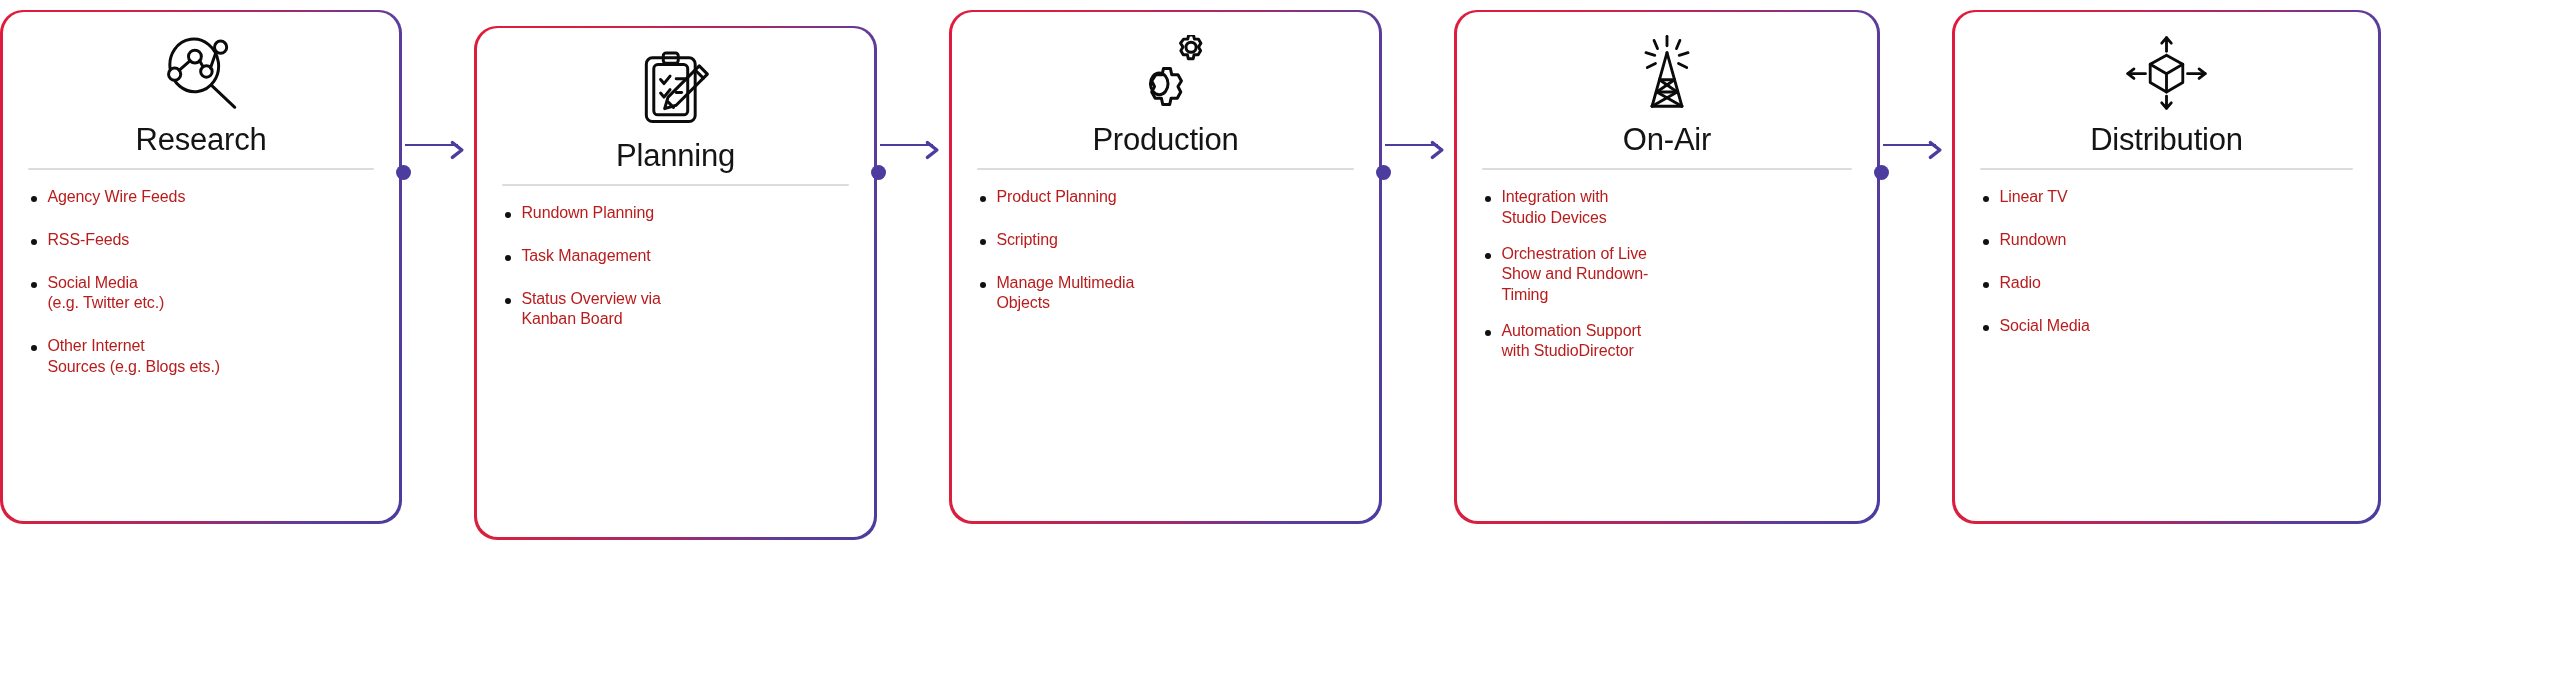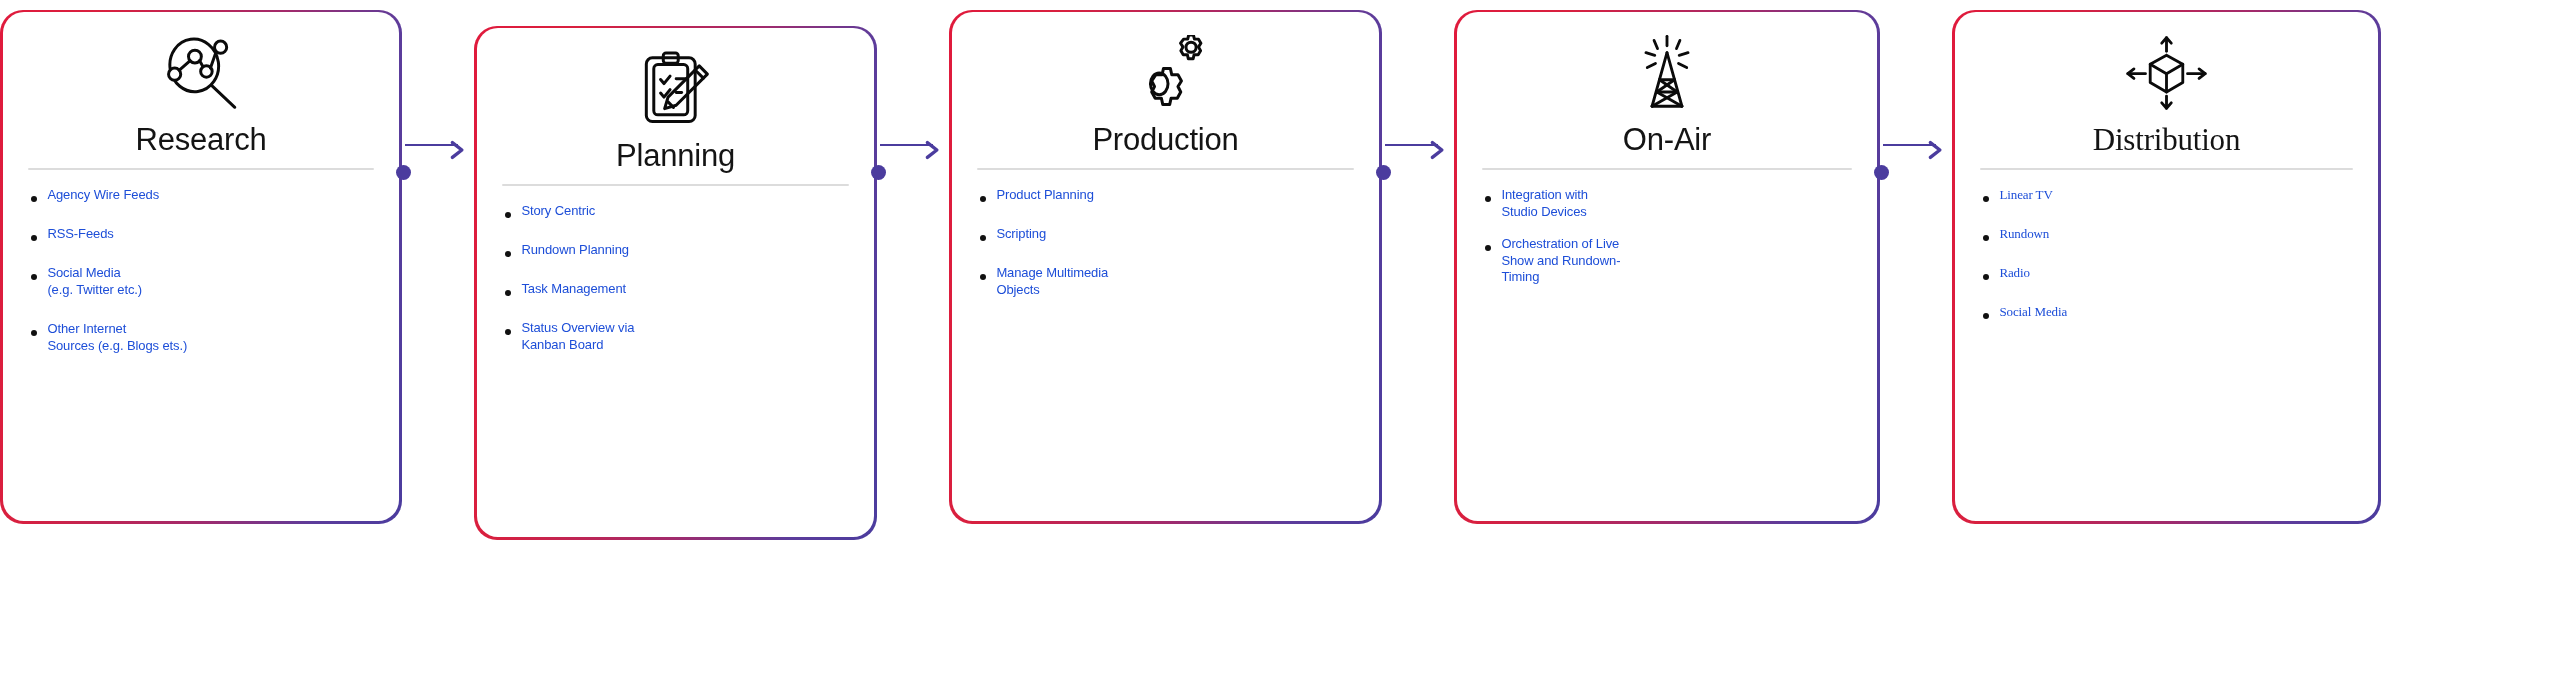--- a/index.html
+++ b/index.html
@@ -80,23 +80,23 @@
 
   
   .bullets {
     list-style: none;
     margin-top: 17.6px;
     padding-left: 4.1px;
   }
   .bullets li {
     position: relative;
     padding-left: 17.6px;
-    font-size: 13px;
+    font-size: 16px;
     line-height: 1.28;
-    color: #1d4ed8;
+    color: #b91c1c;
     margin-bottom: 22.4px;
     letter-spacing: -0.1px;
   }
   .bullets li::before {
     content: "";
     position: absolute;
     left: 1.4px;
     top: 8.8px;
     width: 6.1px;
     height: 6.1px;
@@ -198,21 +198,20 @@
             <polyline points="39,62 44,68 53,57"></polyline>
             <line x1="62" y1="61" x2="70" y2="61"></line>
             <path d="M96 22 l12 12 -46 46 -17 5 5 -17 z"></path>
             <line x1="90" y1="28" x2="102" y2="40"></line>
             <line x1="50" y1="75" x2="58" y2="83"></line>
           </svg>
         </div>
         <div class="stage-title">Planning</div>
         <div class="divider"></div>
         <ul class="bullets">
-          <li style="white-space:pre-line">Story Centric</li>
           <li style="white-space:pre-line">Rundown Planning</li>
           <li style="white-space:pre-line">Task Management</li>
           <li style="white-space:pre-line">Status Overview via
 Kanban Board</li>
         </ul>
       </div>
     </div>
   </div>
 
   <div class="connector">
@@ -282,36 +281,38 @@
           </svg>
         </div>
         <div class="stage-title">On-Air</div>
         <div class="divider"></div>
         <ul class="bullets tight">
           <li style="white-space:pre-line">Integration with
 Studio Devices</li>
           <li style="white-space:pre-line">Orchestration of Live
 Show and Rundown-
 Timing</li>
+          <li style="white-space:pre-line">Automation Support
+with StudioDirector</li>
         </ul>
       </div>
     </div>
   </div>
 
   <div class="connector">
     <div class="conn-arrow"></div>
     <div class="conn-head">
       <svg width="17.6" height="22" viewBox="0 0 26 32" fill="none" stroke="#4B3C9E" stroke-width="5" stroke-linecap="round" stroke-linejoin="round">
         <polyline points="5,5 19,16 5,27"></polyline>
       </svg>
     </div>
     <div class="conn-dot"></div>
   </div>
 
-  <div class="stage" style="flex-basis:429px;font-family:Liberation Serif, serif;">
+  <div class="stage" style="flex-basis:429px;">
     <div class="card">
       <div class="card-inner">
         <div class="icon-wrap">
           <svg width="83" height="76" viewBox="0 0 122 112" fill="none" stroke="#0b0b0b" stroke-width="4.2" stroke-linecap="round" stroke-linejoin="round">
             <polyline points="61,30 85,43 85,70 61,84 37,70 37,43 61,30"></polyline>
             <polyline points="37,43 61,57 85,43"></polyline>
             <line x1="61" y1="57" x2="61" y2="84"></line>
             <line x1="61" y1="4" x2="61" y2="24"></line>
             <polyline points="54,12 61,4 68,12"></polyline>
             <line x1="61" y1="90" x2="61" y2="108"></line>

